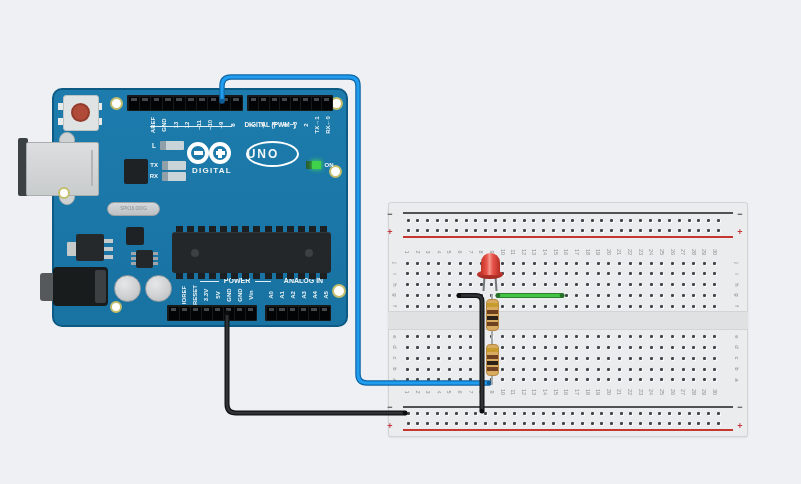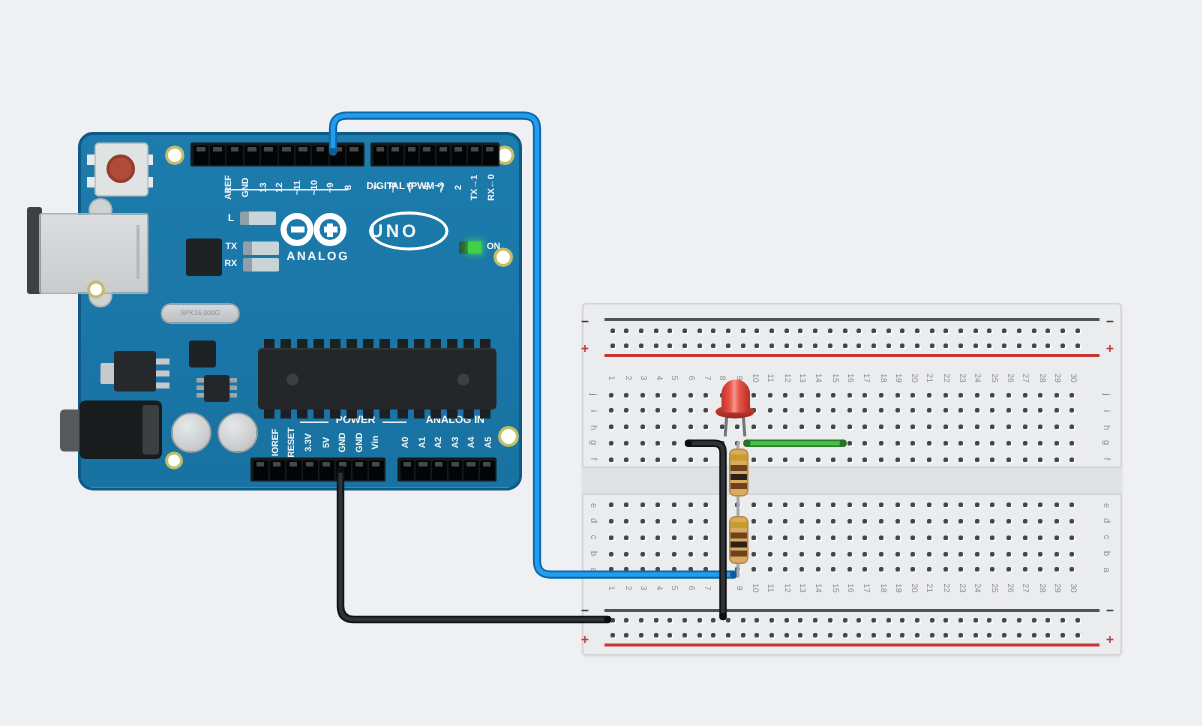--- a/index.html
+++ b/index.html
@@ -146,21 +146,21 @@
   <div class="abs silktext" style="left:142px;top:162px;width:16px;font-size:6px;text-align:right;">TX</div>
   <div class="abs ledoff" style="left:162px;top:161px;width:24px;height:9px;"></div>
   <div class="abs silktext" style="left:142px;top:173px;width:16px;font-size:6px;text-align:right;">RX</div>
   <div class="abs ledoff" style="left:162px;top:172px;width:24px;height:9px;"></div>
 
   <div class="abs ring" style="left:187px;top:142px;"></div>
   <div class="abs ring" style="left:209px;top:142px;"></div>
   <div class="abs" style="left:193.5px;top:151.2px;width:9px;height:3.6px;background:#fff;"></div>
   <div class="abs" style="left:215.5px;top:151.2px;width:9px;height:3.6px;background:#fff;"></div>
   <div class="abs" style="left:218.2px;top:148.5px;width:3.6px;height:9px;background:#fff;"></div>
-  <div class="abs silktext" style="left:182px;top:166px;width:60px;font-size:8px;letter-spacing:1.2px;">ANALOG</div>
+  <div class="abs silktext" style="left:182px;top:166px;width:60px;font-size:8px;letter-spacing:1.2px;">DIGITAL</div>
 
   <div class="abs" style="left:246px;top:141px;width:53px;height:26px;border:2.5px solid #fff;border-radius:50%;box-sizing:border-box;"></div>
   <div class="abs silktext" style="left:246px;top:147px;width:34px;font-size:12px;letter-spacing:2px;">UNO</div>
 
   <div class="abs" style="left:306px;top:161px;width:6px;height:8px;background:#2b5e33;"></div>
   <div class="abs" style="left:312px;top:161px;width:9px;height:8px;background:#3fd149;box-shadow:0 0 4px 1px rgba(70,220,80,.75);"></div>
   <div class="abs silktext" style="left:322px;top:162px;width:14px;font-size:6px;">ON</div>
 
   <div class="abs" style="left:107px;top:202px;width:53px;height:14px;background:linear-gradient(180deg,#d6d9db,#bcc0c3);border:1px solid #9ba1a5;border-radius:7px;box-sizing:border-box;text-align:center;font-size:4.5px;line-height:12px;color:#878e93;">SPK16.000G</div>
 

